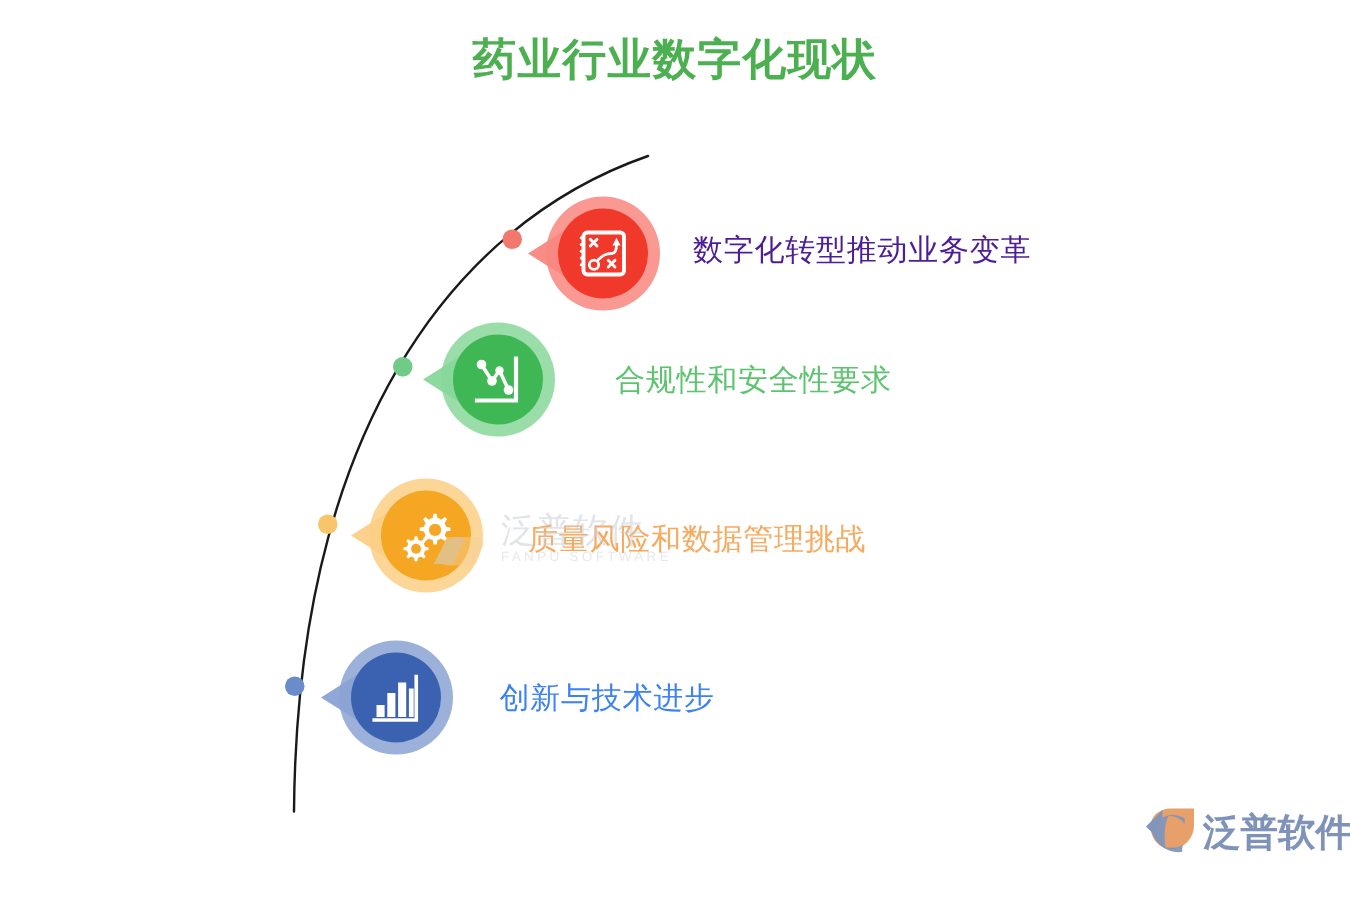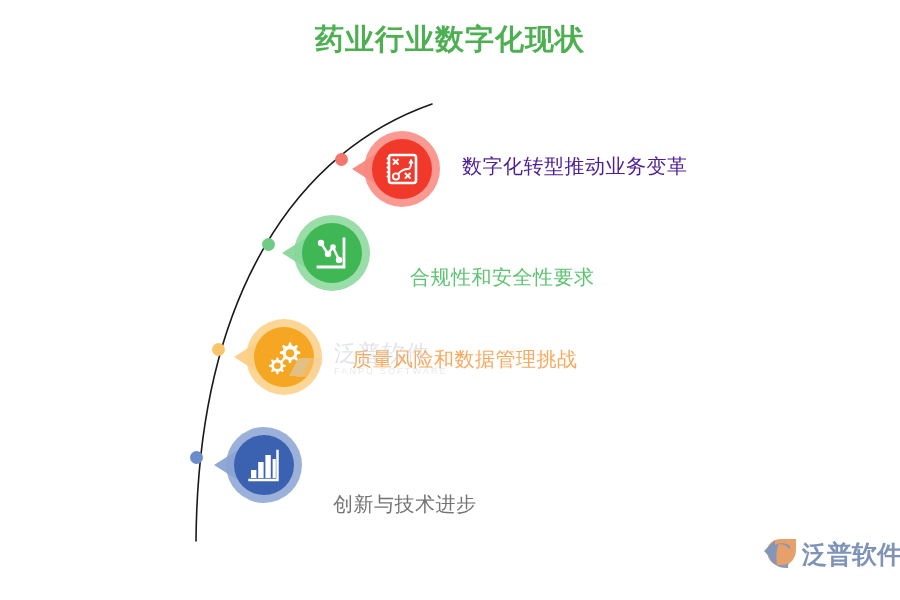--- a/index.html
+++ b/index.html
@@ -186,21 +186,21 @@
       </g>
       <g fill="#ffffff">
         <circle cx="39" cy="31" r="3.2"></circle>
         <circle cx="46" cy="42" r="3.2"></circle>
         <circle cx="51" cy="35" r="2.8"></circle>
         <circle cx="57" cy="48" r="3.2"></circle>
       </g>
     </svg>
   </div>
 
-  <div class="marker-label" style="left:410px; top:240px; color:#5cc36f;margin-top:24px;">合规性和安全性要求</div>
+  <div class="marker-label" style="left:410px; top:240px; color:#5cc36f;">合规性和安全性要求</div>
 
   <div class="node-dot" style="left:212px; top:343px; background:#f8c56a;"></div>
 
   <div class="marker" style="left:234px; top:316px;">
     <svg class="pin-svg" width="92" height="82" viewBox="0 0 92 82" xmlns="http://www.w3.org/2000/svg">
       <circle cx="50" cy="41" r="38" fill="#fbcf85" opacity="0.85"></circle>
       <path d="M 30 22 L 30 60 L 0 41 Z" fill="#fbcf85" opacity="0.95"></path>
       <circle cx="50" cy="41" r="30" fill="#f5a623"></circle>
       <g fill="#ffffff">
 
@@ -237,21 +237,21 @@
         <rect x="44.2" y="38" width="5.4" height="16"></rect>
         <rect x="51.4" y="31" width="5.4" height="23"></rect>
         <rect x="58.6" y="35" width="3.2" height="19"></rect>
       </g>
       <g stroke="#ffffff" stroke-width="2.4" fill="none" stroke-linecap="square">
         <path d="M 63.5 27 L 63.5 56 L 35.5 56"></path>
       </g>
     </svg>
   </div>
 
-  <div class="marker-label" style="left:333px; top:452px; color:#737373;margin-top:39px;">创新与技术进步</div>
+  <div class="marker-label" style="left:333px; top:452px; color:#3b82f6;">创新与技术进步</div>
 
   <div id="watermark">
     <svg class="wm-mark" width="48" height="36" viewBox="0 0 48 36" xmlns="http://www.w3.org/2000/svg">
       <path d="M 3 28 L 10 12 L 31 12 C 34 12, 36 15, 33 20 L 26 31 L 9 31 Z" fill="#f3cf9a" opacity="0.85"></path>
       <path d="M 1 30 L 8 17 C 11 12, 17 11, 22 13 L 14 30 Z" fill="#cfd6de" opacity="0.9"></path>
     </svg>
     <div class="wm-text">泛普软件</div>
     <div class="wm-sub">FANPU SOFTWARE</div>
   </div>
 

